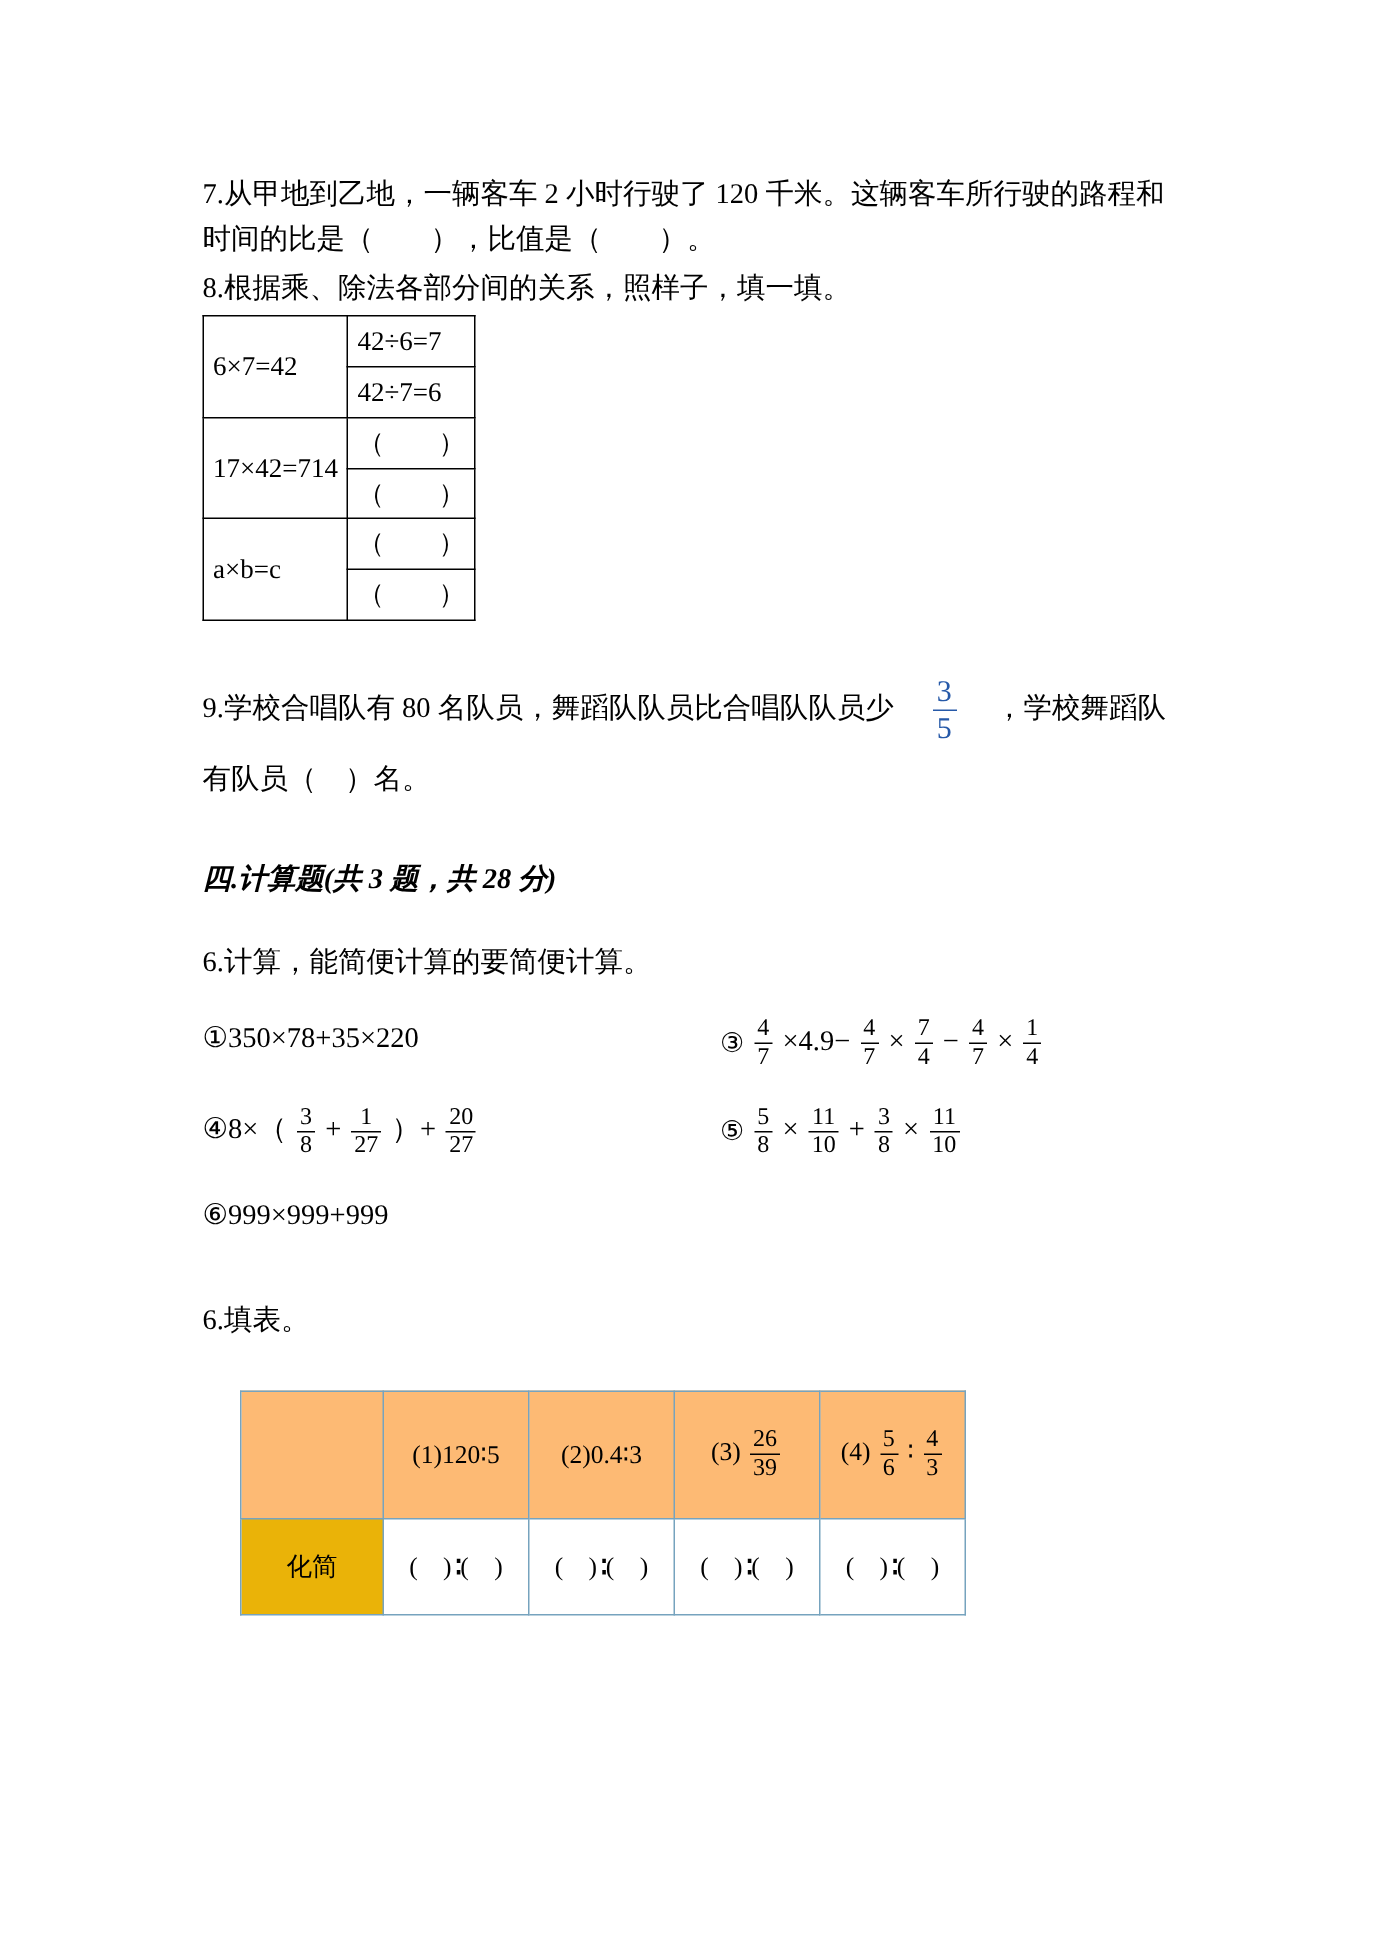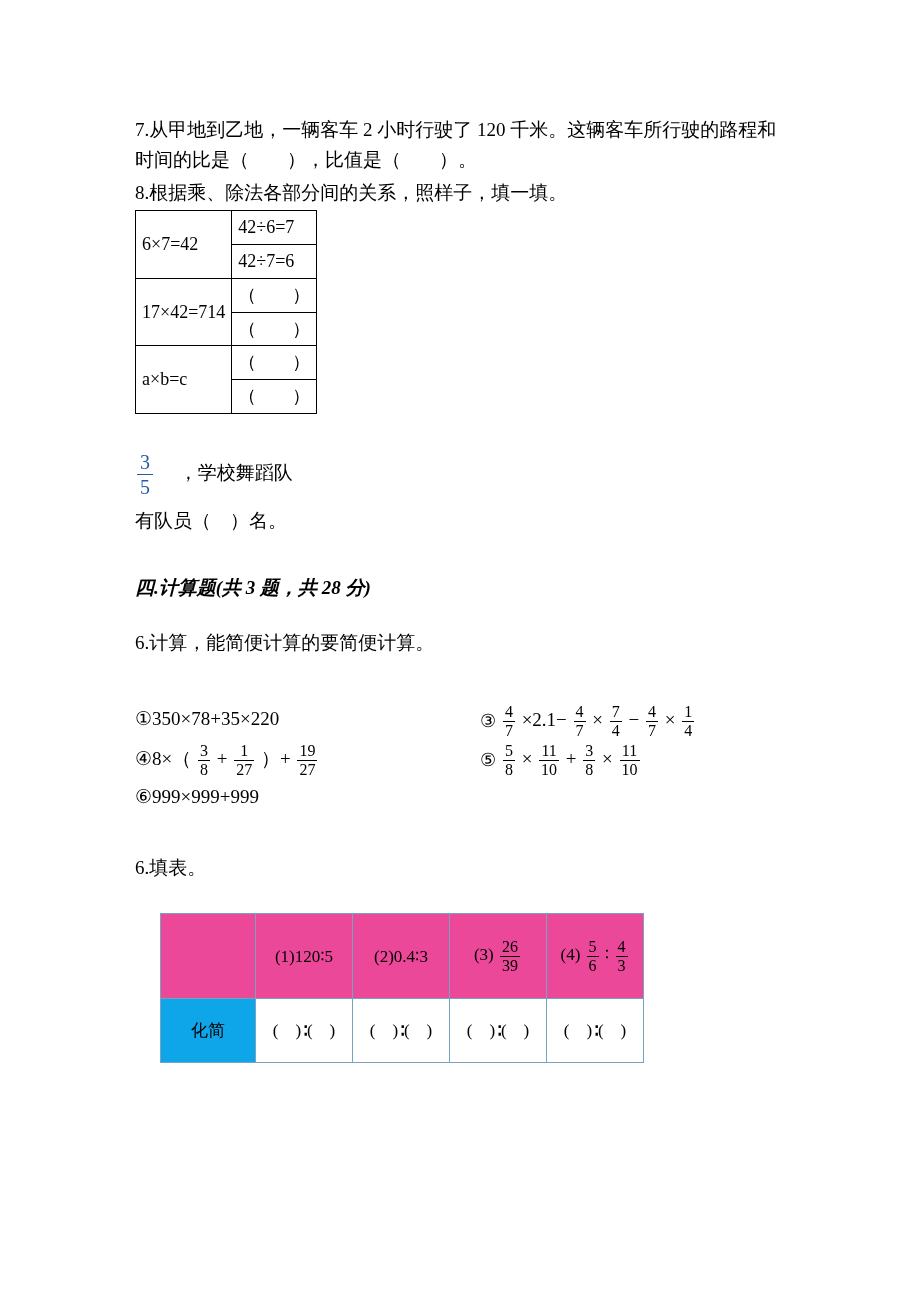--- a/index.html
+++ b/index.html
@@ -65,22 +65,22 @@
     }
     .section-h {
       font-weight: bold;
       margin-top: 28px;
       margin-bottom: 25px;
       font-style: italic;
     }
     .calc-grid {
       display: grid;
       grid-template-columns: 345px 280px;
-      row-gap: 4px;
-      margin-top: 46px;
+      row-gap: 24px;
+      margin-top: 20px;
       margin-bottom: 40px;
     }
     .calc-grid .cell {
       white-space: nowrap;
     }
     .circled {
       display: inline-block;
       font-size: 18px;
       vertical-align: middle;
     }
@@ -93,25 +93,25 @@
       margin-left: 25px;
     }
     .table2 td, .table2 th {
       border: 1px solid #76A3BE;
       padding: 18px 4px;
       text-align: center;
       font-size: 17px;
       vertical-align: middle;
     }
     .table2 .hdr-row td {
-      background: #ec4899;
+      background: #fdba74;
       height: 48px;
     }
     .table2 .side {
-      background: #0ea5e9;
+      background: #eab308;
       width: 86px;
     }
     .table2 .datah {
       width: 88px;
     }
     .paren-frac {
       display: inline-block;
       vertical-align: middle;
       text-align: center;
       font-size: 16px;
@@ -157,56 +157,57 @@
       <td rowspan="2">a×b=c</td>
       <td>（　　）</td>
     </tr>
     <tr>
       <td>（　　）</td>
     </tr>
   </tbody>
     </table>
 
   <div class="q9">
+    <span>9.学校合唱队有 80 名队员，舞蹈队队员比合唱队队员少　</span>
     <span class="frac-blue">
       <span class="num">3</span>
       <span class="den">5</span>
     </span>
     <span>　，学校舞蹈队</span>
     <br>
     <span>有队员（　）名。</span>
   </div>
 
   <div class="section-h">四.计算题(共 3 题，共 28 分)</div>
 
   <div class="para">6.计算，能简便计算的要简便计算。</div>
 
   <div class="calc-grid">
     <div class="cell">①350×78+35×220</div>
 
     <div class="cell">
       <span class="circled">③</span>
       <span class="frac"><span class="num">4</span><span class="den">7</span></span>
-      <span>×2.1−</span>
+      <span>×4.9−</span>
       <span class="frac"><span class="num">4</span><span class="den">7</span></span>
       <span>×</span>
       <span class="frac"><span class="num">7</span><span class="den">4</span></span>
       <span>−</span>
       <span class="frac"><span class="num">4</span><span class="den">7</span></span>
       <span>×</span>
       <span class="frac"><span class="num">1</span><span class="den">4</span></span>
     </div>
 
     <div class="cell">
       <span>④8×（</span>
       <span class="frac"><span class="num">3</span><span class="den">8</span></span>
       <span>+</span>
       <span class="frac"><span class="num">1</span><span class="den">27</span></span>
       <span>）+</span>
-      <span class="frac"><span class="num">19</span><span class="den">27</span></span>
+      <span class="frac"><span class="num">20</span><span class="den">27</span></span>
     </div>
 
     <div class="cell">
       <span class="circled">⑤</span>
       <span class="frac"><span class="num">5</span><span class="den">8</span></span>
       <span>×</span>
       <span class="frac"><span class="num">11</span><span class="den">10</span></span>
       <span>+</span>
       <span class="frac"><span class="num">3</span><span class="den">8</span></span>
       <span>×</span>

